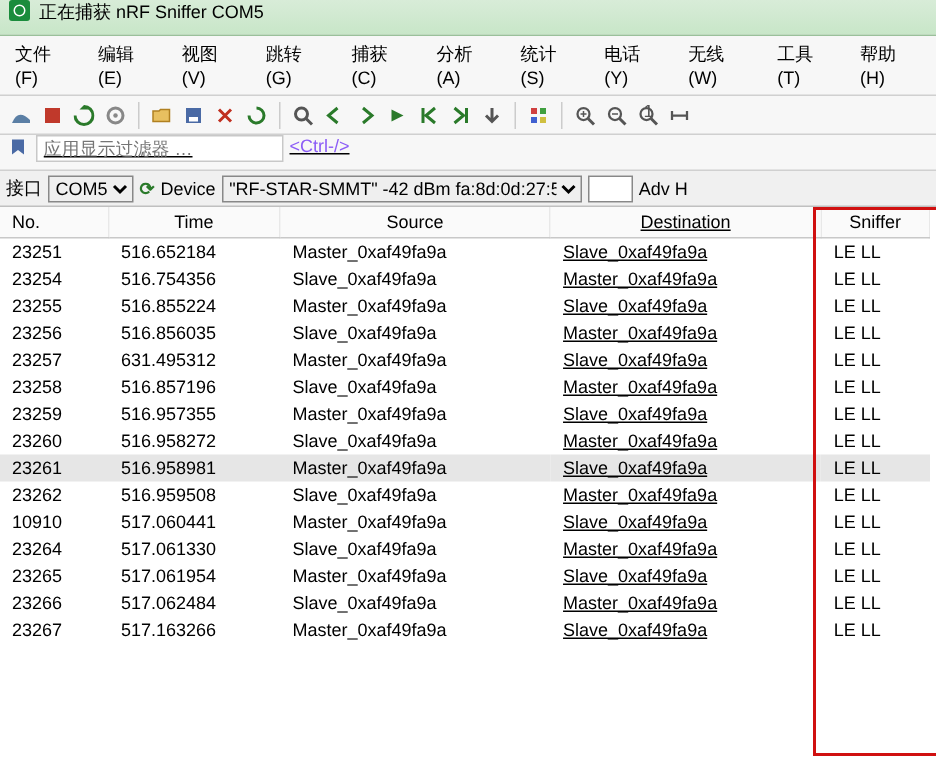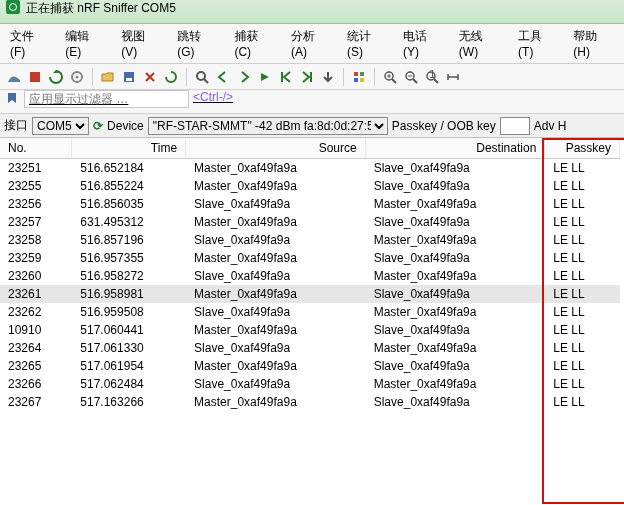--- a/index.html
+++ b/index.html
@@ -13,27 +13,27 @@
 .tb-ico { width: 16px; height: 16px; display: flex; align-items: center; justify-content: center; border: 1px solid transparent; }
 .tb-sep { width: 1px; height: 18px; background: #ccc; margin: 0 2px; }
 .filterbar { background: #f7f7f7; height: 24px; display: flex; align-items: flex-start; padding: 0 4px; border-bottom: 1px solid #d0d0d0; gap: 4px; text-decoration: underline; }
 .filterbar input { flex: 0 0 140px; height: 18px; border: 1px solid #c8c8c8; padding: 0 4px; font-size: 12px; }
 .filterbar .hint { color: #8b5cf6; }
 .devicebar { background: #f0f0f0; height: 24px; display: flex; align-items: center; padding: 0 4px; border-bottom: 1px solid #c0c0c0; gap: 4px; white-space: nowrap; overflow: hidden; }
 .devicebar select { height: 18px; font-size: 12px; border: 1px solid #888; }
 .devicebar .devbox { font-family: monospace; font-size: 11px; background: #fff; border: 1px solid #888; padding: 1px 4px; }
 .gridwrap { position: relative; height: calc(505px - 24px - 22px - 26px - 24px - 24px - 17px); overflow: auto; }
 table { border-collapse: collapse; width: 620px; font-family: Consolas, monospace; font-size: 12px; white-space: nowrap; }
-thead th { text-align: right; font-weight: normal; background: #fafafa; border-bottom: 1px solid #c8c8c8; border-right: 1px solid #e8e8e8; padding: 3px 8px; position: sticky; top: 0; }
+thead th { text-align: center; font-weight: normal; background: #fafafa; border-bottom: 1px solid #c8c8c8; border-right: 1px solid #e8e8e8; padding: 3px 8px; position: sticky; top: 0; }
 tbody td { padding: 2px 8px; border-right: 1px solid transparent; }
 tbody tr.sel { background: #e6e6e6; }
 .col-no { width: 60px; text-align: left; }
 .col-time { width: 95px; }
 .col-src { width: 150px; }
-.col-dst { width: 150px; }
+.col-dst { width: 150px; text-decoration: underline; }
 .col-proto { width: 60px; }
 .protobox { position: absolute; border: 2px solid #d01010; pointer-events: none; }
 .hscroll { height: 17px; background: #f0f0f0; border-top: 1px solid #c8c8c8; position: relative; }
 .hscroll .thumb { position: absolute; left: 14px; top: 2px; width: 230px; height: 13px; background: #d8d8d8; border: 1px solid #b0b0b0; }
 .hscroll .arr { position: absolute; top: 2px; width: 13px; height: 13px; background: #e8e8e8; border: 1px solid #b0b0b0; font-size: 9px; line-height: 11px; text-align: center; }
 .hscroll .arr-l { left: 0; }
 .hscroll .arr-r { right: 0; }
 svg { display: block; }
 </style>
 </head>
@@ -187,42 +187,48 @@
   <input type="text" placeholder="应用显示过滤器 …" style="">
   <span class="hint">&lt;Ctrl-/&gt;</span>
 </div>
 
 <div class="devicebar">
   <span>接口</span>
   <select><option>COM5</option></select>
   <span style="color:#2a7a2a;font-weight:bold">⟳</span>
   <span>Device</span>
   <select style="width:240px"><option class="devbox">"RF-STAR-SMMT"  -42 dBm  fa:8d:0d:27:50</option></select>
-  <span>Passkey / OOB key</span>
   <input type="text" style="width: 30px; height: 18px; border: 1px solid rgb(136, 136, 136);">
   <span>Adv H</span>
 </div>
 
 <div class="gridwrap">
   <table>
     <thead>
       <tr>
         <th class="col-no">No.</th>
         <th class="col-time">Time</th>
         <th class="col-src">Source</th>
         <th class="col-dst">Destination</th>
-        <th class="col-proto">Passkey</th>
+        <th class="col-proto">Sniffer</th>
       </tr>
     </thead>
     <tbody id="rows">
         <tr>
           <td class="col-no">23251</td>
           <td class="col-time">516.652184</td>
           <td class="col-src">Master_0xaf49fa9a</td>
           <td class="col-dst">Slave_0xaf49fa9a</td>
+          <td class="col-proto">LE LL</td>
+        </tr>
+        <tr>
+          <td class="col-no">23254</td>
+          <td class="col-time">516.754356</td>
+          <td class="col-src">Slave_0xaf49fa9a</td>
+          <td class="col-dst">Master_0xaf49fa9a</td>
           <td class="col-proto">LE LL</td>
         </tr>
         <tr>
           <td class="col-no">23255</td>
           <td class="col-time">516.855224</td>
           <td class="col-src">Master_0xaf49fa9a</td>
           <td class="col-dst">Slave_0xaf49fa9a</td>
           <td class="col-proto">LE LL</td>
         </tr>
         <tr>

